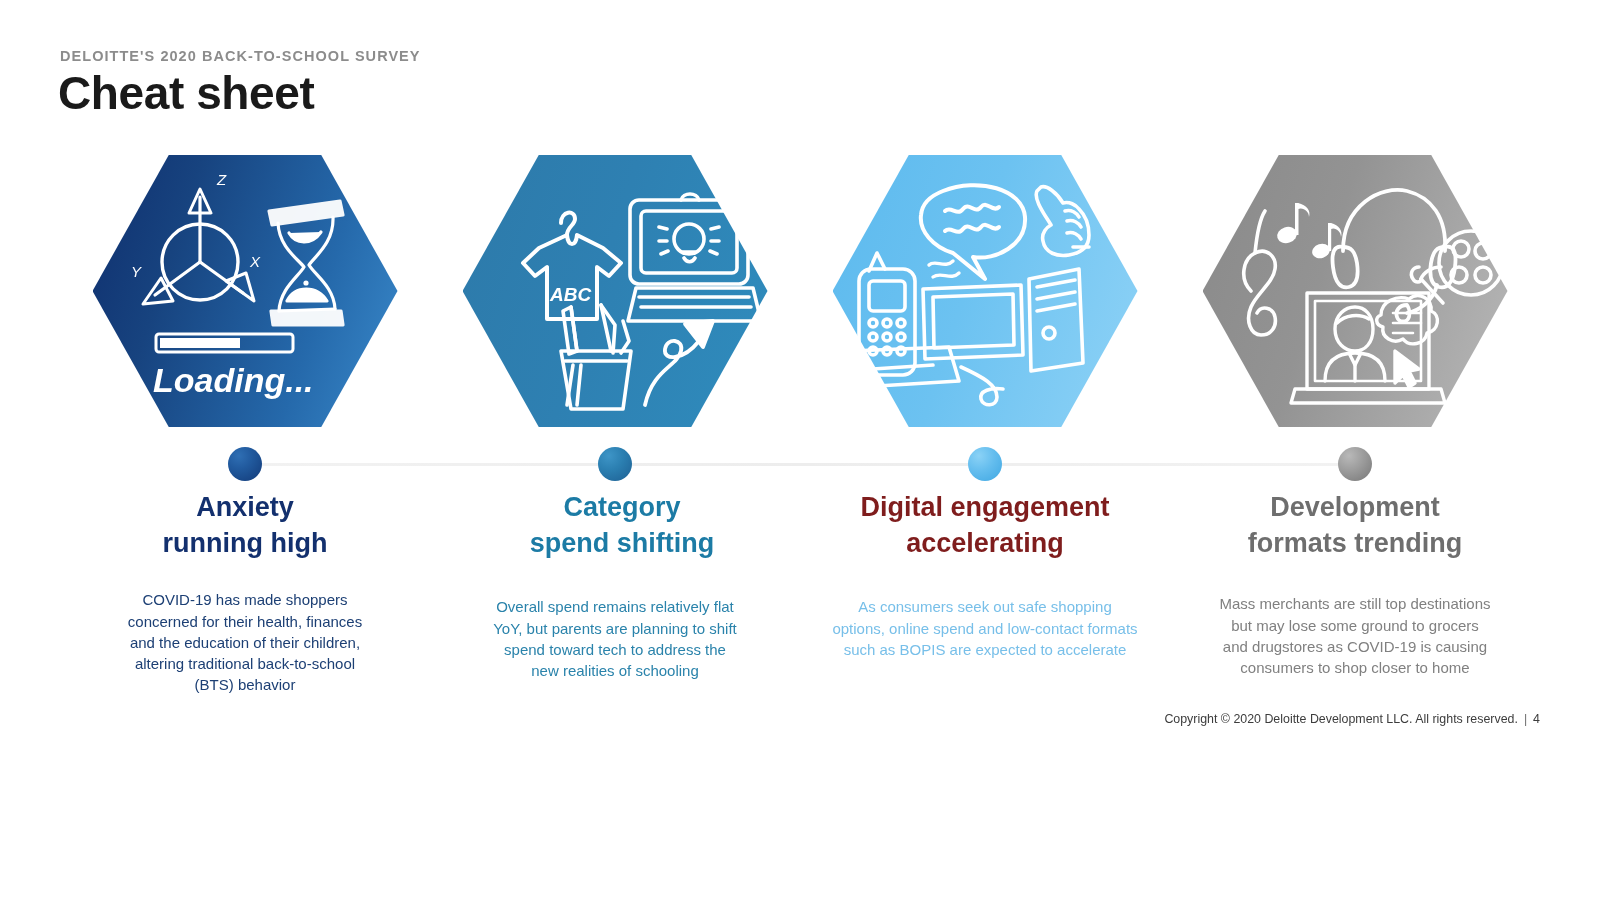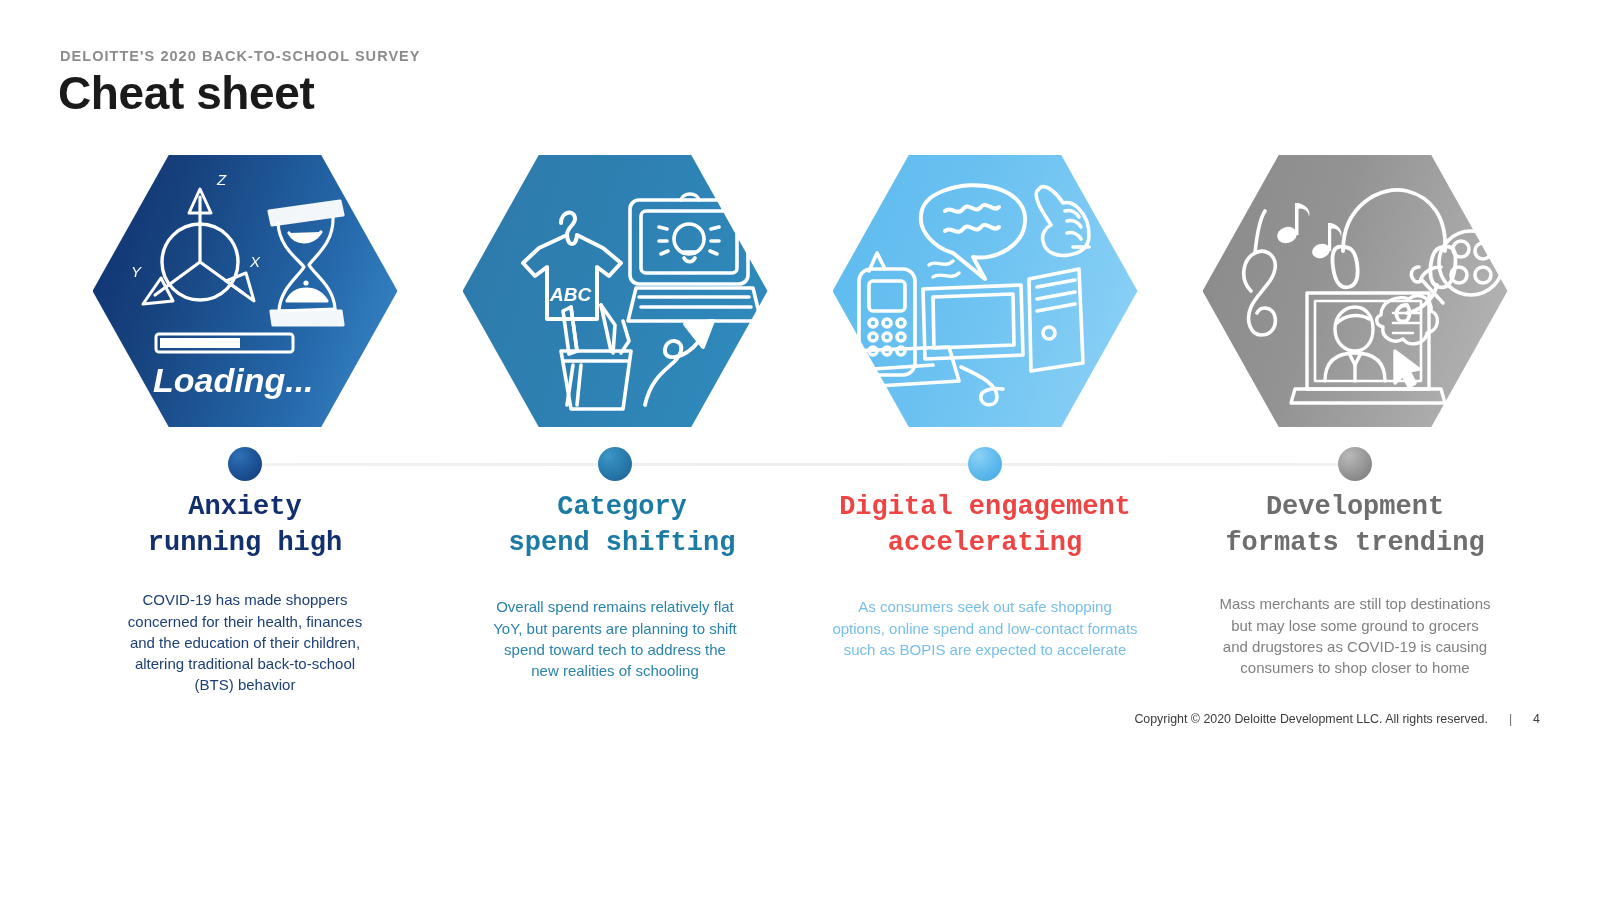--- a/index.html
+++ b/index.html
@@ -121,21 +121,20 @@
     align-items: center;
     padding: 0 6px;
   }
 
   .heading {
     font-size: 27px;
     font-weight: bold;
     line-height: 1.32;
     text-align: center;
     white-space: pre-line;
-    font-family: Liberation Mono, monospace;
   }
 
   .body-text {
     margin-top: 30px;
     font-size: 15px;
     line-height: 1.42;
     text-align: center;
     white-space: pre-line;
   }
 
@@ -148,21 +147,21 @@
 
   
   .footer {
     position: absolute;
     right: 60px;
     bottom: 42px;
     font-size: 12.4px;
     color: #3c3c3c;
     display: flex;
     align-items: baseline;
-    gap: 19px;
+    gap: 4px;
     white-space: nowrap;
   }
   .footer .sep { color: #6e6e6e; padding: 0 2px; }
   .footer .pg { color: #3c3c3c; }
 </style>
 </head>
 <body>
 
 <div class="slide">
 
@@ -402,21 +401,21 @@
       <div class="body-text" style="color:#1c3f74;">COVID-19 has made shoppers concerned for their health, finances and  the education of their children,  altering traditional back-to-school (BTS) behavior</div>
     </div>
 
     <div class="tcol c2">
       <div class="heading" style="color:#1c7ba5;margin-left:14px;">Category
 spend shifting</div>
       <div class="body-text" style="color:#2a83ab;">Overall spend remains relatively flat YoY,  but parents are planning to shift spend toward tech to address the new realities of schooling</div>
     </div>
 
     <div class="tcol c3">
-      <div class="heading" style="color:#ef4444;">Digital engagement
+      <div class="heading" style="color:#7f1d1d;">Digital engagement
 accelerating</div>
       <div class="body-text" style="color:#77bfe9;">As consumers seek out safe shopping options, online spend and low-contact formats such as BOPIS are expected to accelerate</div>
     </div>
 
     <div class="tcol c4">
       <div class="heading" style="color:#6e6e6e;">Development
 formats trending</div>
       <div class="body-text" style="color:#808080;">Mass merchants are still top destinations but may lose some ground to grocers and drugstores as COVID-19 is causing consumers to shop closer to home</div>
     </div>
 

